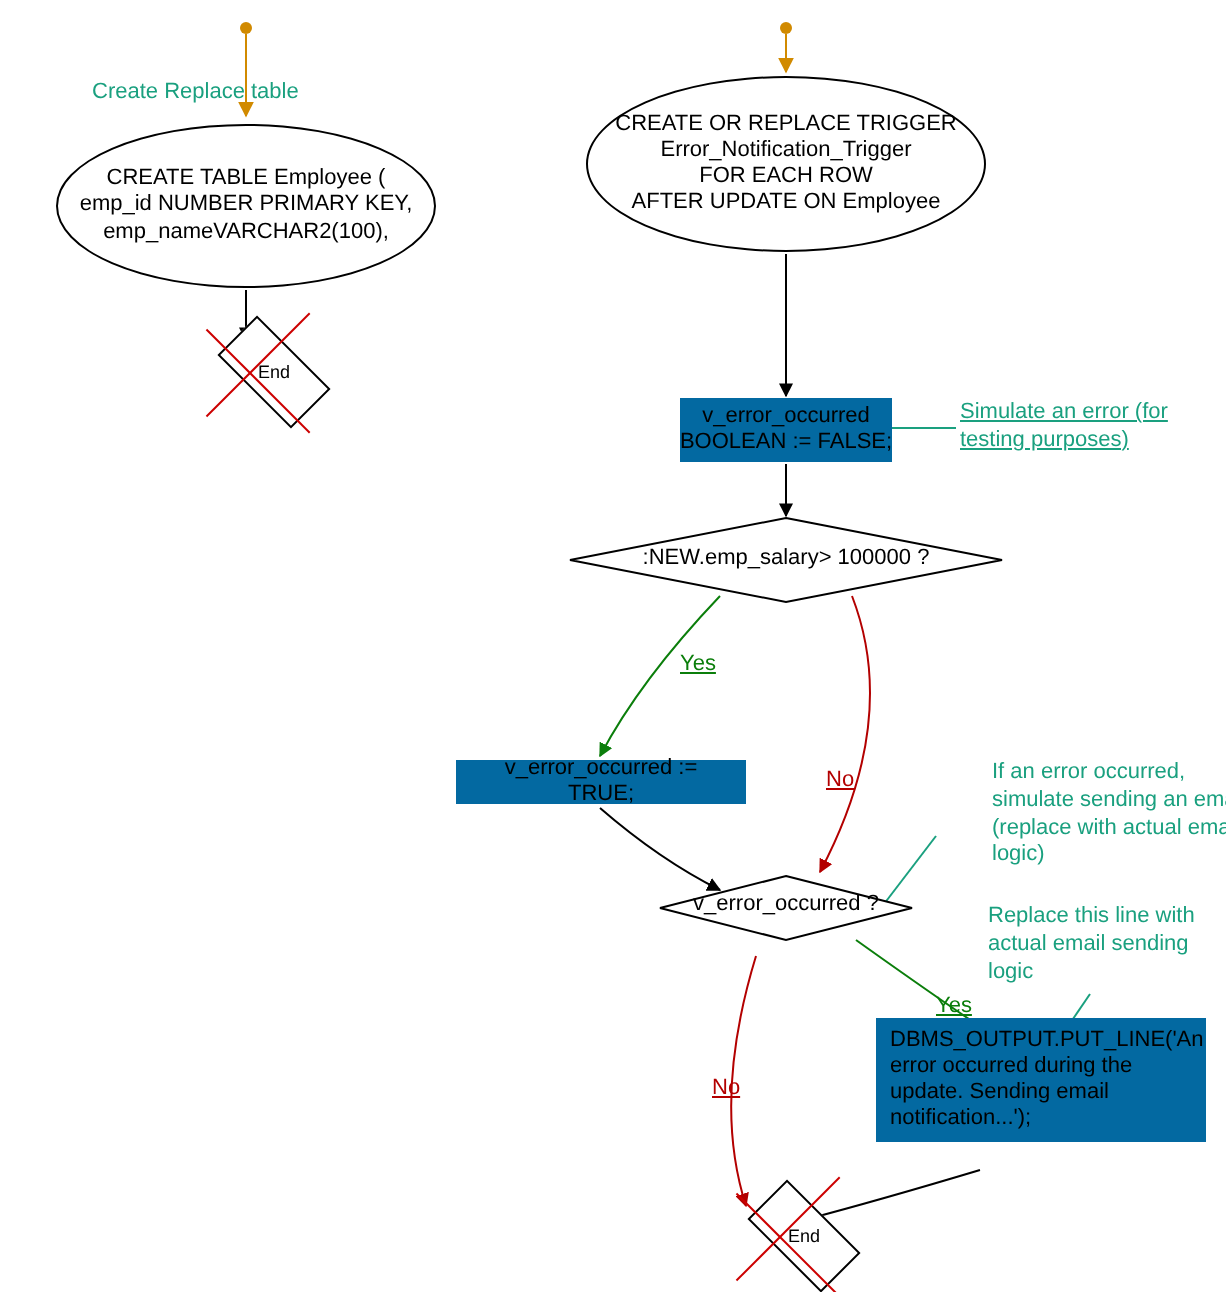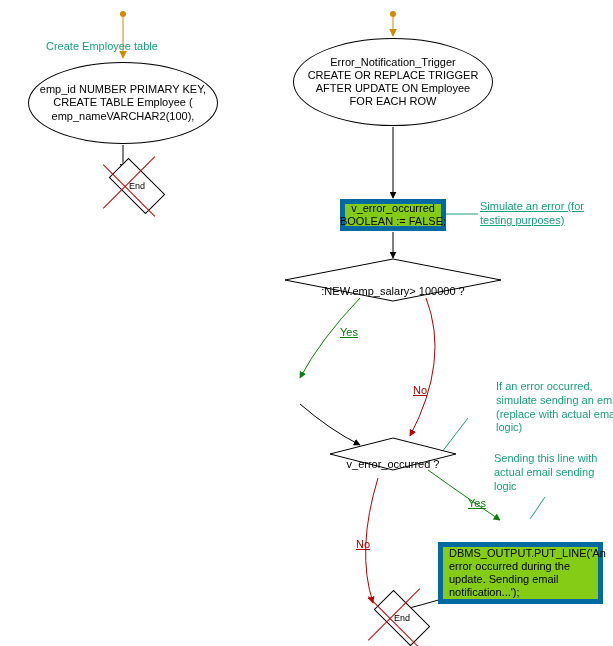--- a/index.html
+++ b/index.html
@@ -28,31 +28,31 @@
     box-sizing: border-box;
     line-height: 1.2;
   }
   .ellipse {
     border: 1px solid #000;
     border-radius: 50%;
     padding: 8px 10px;
     background: #fff;
   }
   .rect {
-    border: 5px solid #0369a1;
-    background: #84cc16;
+    border: 1px solid #0369a1;
+    background: #0369a1;
     padding: 0 6px;
   }
   .diamond-wrap {
     position: absolute;
   }
   .diamond-label {
     position: absolute;
     left: -40%;
-    top: 12px;
+    top: 0;
     width: 180%;
     height: 100%;
     display: flex;
     align-items: center;
     justify-content: center;
     text-align: center;
     line-height: 1.2;
   }
   .end-diamond-wrap {
     position: absolute;
@@ -154,84 +154,85 @@
 
     <path d="M 428 470 Q 470 500 500 520" fill="none" stroke="#0b7e0b" stroke-width="1" marker-end="url(#arr-green)"></path>
 
     <path d="M 378 478 Q 356 550 373 603" fill="none" stroke="#b30000" stroke-width="1" marker-end="url(#arr-red)"></path>
 
     <line x1="530" y1="519" x2="545" y2="497" stroke="#1aa07f" stroke-width="1"></line>
 
     <path d="M 490 585 Q 440 600 402 610" fill="none" stroke="#000" stroke-width="1" marker-end="url(#arr-black)"></path>
   </svg>
 
-  <div class="annot" style="left:46px; top:40px;">Create Employee table</div>
+  <div class="annot" style="left:46px; top:40px;">Create Replace table</div>
 
   <div class="node ellipse" style="left:28px; top:62px; width:190px; height:82px;">
     <div>
+      <div>CREATE TABLE Employee (</div>
       <div>emp_id NUMBER PRIMARY KEY,</div>
-      <div>CREATE TABLE Employee (</div>
       <div>emp_nameVARCHAR2(100),</div>
     </div>
   </div>
 
   <div class="end-diamond-wrap" style="left:111px; top:172px;">
     <div class="end-diamond-shape"></div>
     <div class="end-diamond-cross1"></div>
     <div class="end-diamond-cross2"></div>
     <div class="end-label">End</div>
   </div>
 
   <div class="node ellipse" style="left:293px; top:38px; width:200px; height:88px;">
     <div>
+      <div>CREATE OR REPLACE TRIGGER</div>
       <div>Error_Notification_Trigger</div>
-      <div>CREATE OR REPLACE TRIGGER</div>
+      <div>FOR EACH ROW</div>
       <div>AFTER UPDATE ON Employee</div>
-      <div>FOR EACH ROW</div>
     </div>
   </div>
 
 
   <div class="node rect" style="left:340px; top:199px; width:106px; height:32px; white-space:pre;">v_error_occurred
 BOOLEAN := FALSE;</div>
 
   <div class="annot" style="left:480px; top:200px; white-space:pre;text-decoration:underline;">Simulate an error (for
 testing purposes)</div>
 
   <div class="diamond-wrap" style="left:373px; top:260px; width:40px; height:40px;">
     <svg style="position:absolute; left:-90px; top:-3px; width:220px; height:46px;" viewBox="0 0 220 46">
       <polygon points="110,2 218,23 110,44 2,23" fill="#fff" stroke="#000" stroke-width="1"></polygon>
     </svg>
     <div class="diamond-label" style="left:-90px; width:220px; height:40px;">:NEW.emp_salary&gt; 100000 ?</div>
   </div>
 
   <div class="edge-label yes" style="left:340px; top:326px;">Yes</div>
   <div class="edge-label no" style="left:413px; top:384px;">No</div>
 
+  <div class="node rect" style="left:228px; top:380px; width:145px; height:22px;">v_error_occurred := TRUE;</div>
 
   <div class="diamond-wrap" style="left:378px; top:438px; width:30px; height:30px;">
     <svg style="position:absolute; left:-50px; top:-2px; width:130px; height:36px;" viewBox="0 0 130 36">
       <polygon points="65,2 128,18 65,34 2,18" fill="#fff" stroke="#000" stroke-width="1"></polygon>
     </svg>
     <div class="diamond-label" style="left:-50px; width:130px; height:30px;">v_error_occurred ?</div>
   </div>
 
   <div class="annot" style="left:496px; top:380px; white-space:pre;">If an error occurred,
 simulate sending an email
 (replace with actual email
 logic)</div>
 
   <div class="edge-label yes" style="left:468px; top:497px;">Yes</div>
   <div class="edge-label no" style="left:356px; top:538px;">No</div>
 
-  <div class="annot" style="left:494px; top:452px; white-space:pre;">Sending this line with
+  <div class="annot" style="left:494px; top:452px; white-space:pre;">Replace this line with
 actual email sending
 logic</div>
 
-  <div class="node rect" style="left:438px; top:542px; width:165px; height:62px; white-space:pre; text-align:left; justify-content:flex-start;">DBMS_OUTPUT.PUT_LINE('An
+  <div class="node rect" style="left:438px; top:509px; width:165px; height:62px; white-space:pre; text-align:left; justify-content:flex-start;">DBMS_OUTPUT.PUT_LINE('An
 error occurred during the
 update. Sending email
 notification...');</div>
 
   <div class="end-diamond-wrap" style="left:376px; top:604px;">
     <div class="end-diamond-shape"></div>
     <div class="end-diamond-cross1"></div>
     <div class="end-diamond-cross2"></div>
     <div class="end-label">End</div>
   </div>

